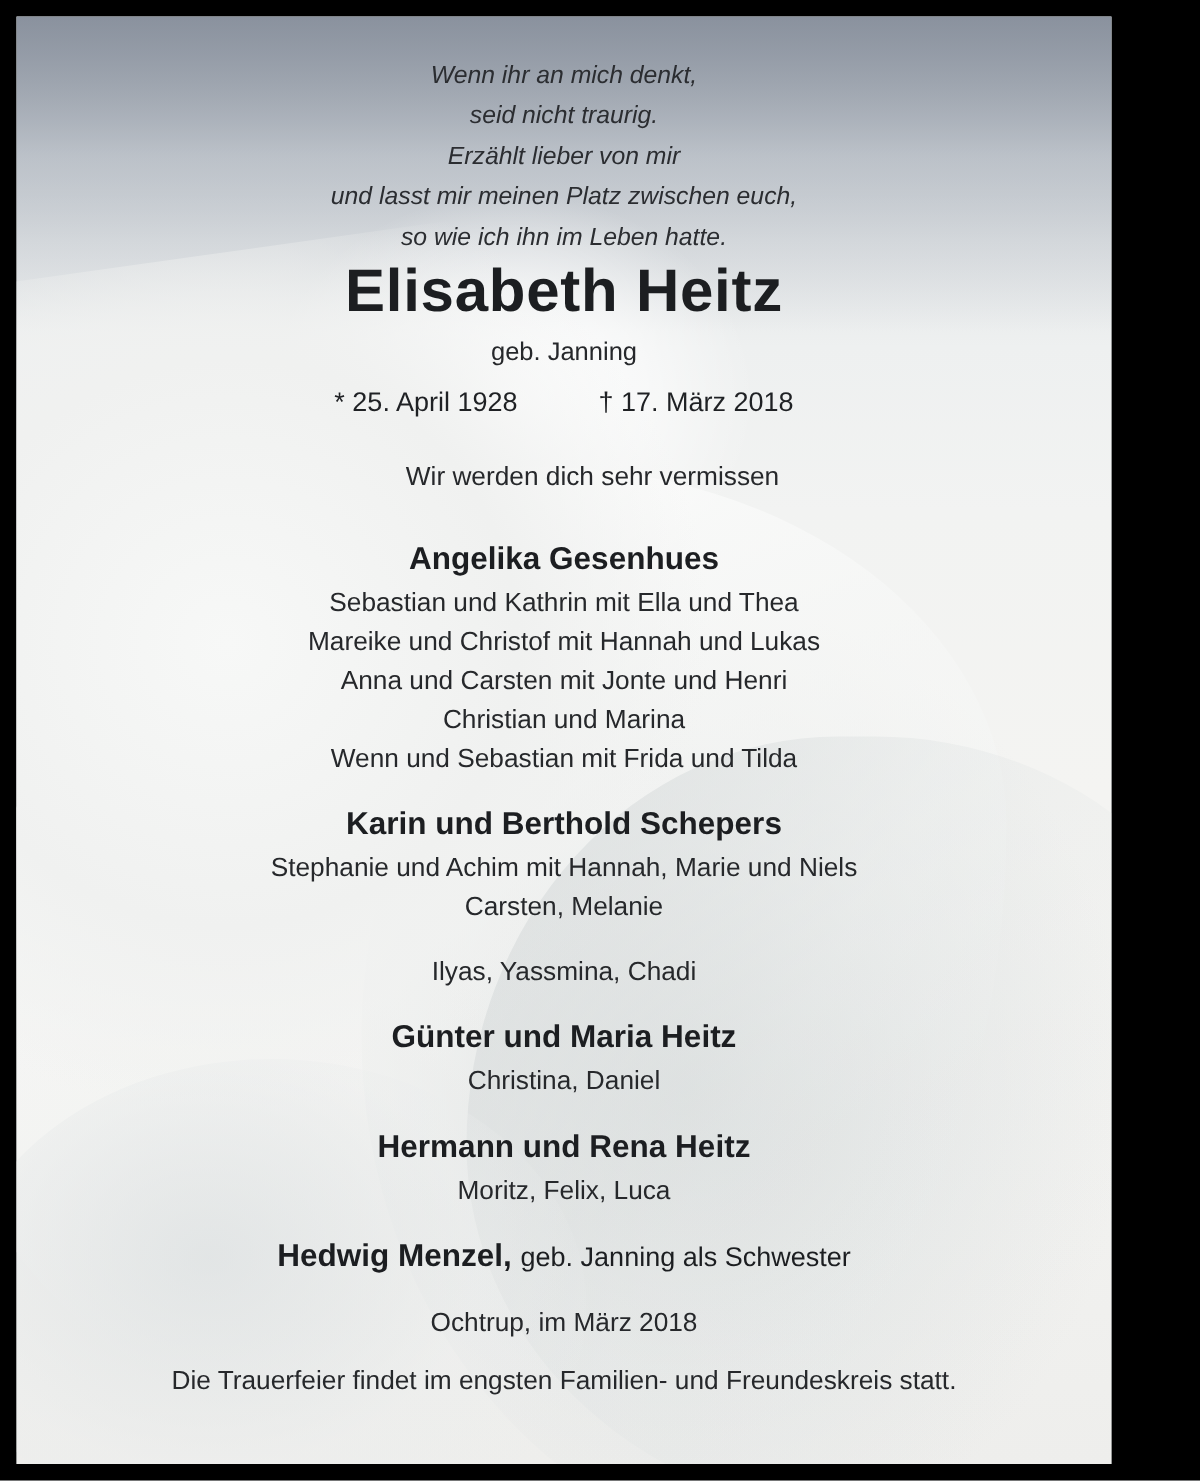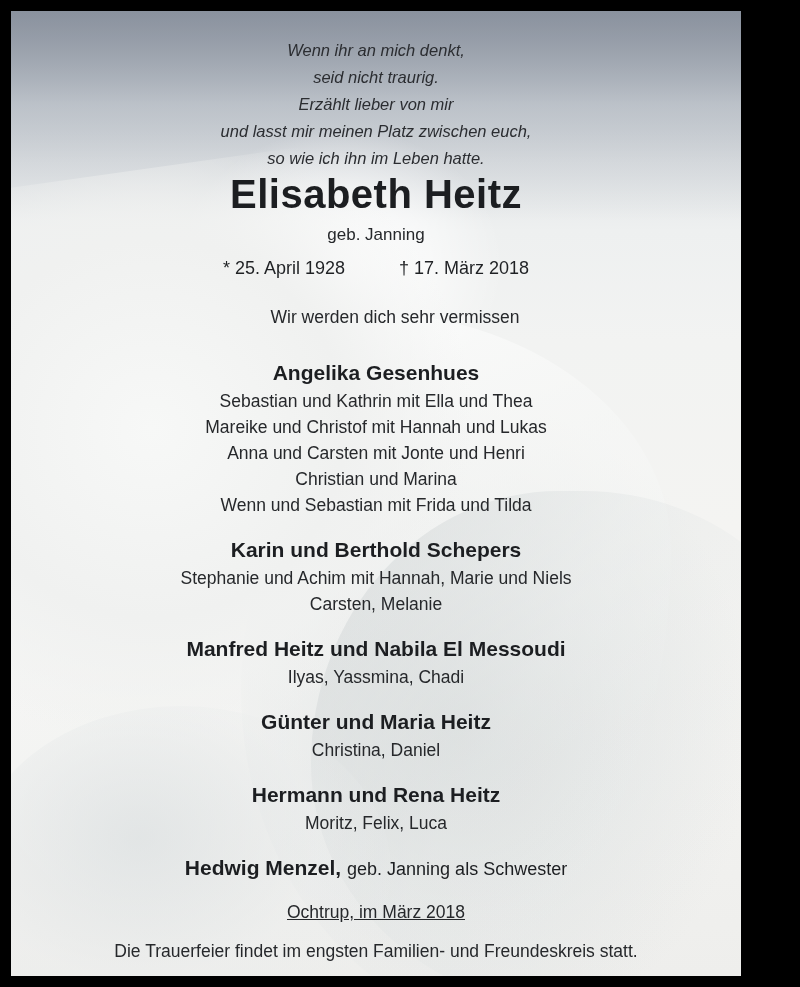--- a/index.html
+++ b/index.html
@@ -157,21 +157,20 @@
   .fam-line {
     font-size: 17.5px;
     line-height: 26px;
     color: #26282b;
   }
 
   .place {
     margin-top: 18px;
     font-size: 17.5px;
     color: #26282b;
-    text-decoration: underline;
   }
   .note {
     margin-top: 18px;
     font-size: 17.5px;
     color: #26282b;
   }
 </style>
 </head>
 <body>
 
@@ -222,23 +221,20 @@
 
       <div class="fam">
         <div class="fam-head">
           <span>Karin und Berthold Schepers</span>
         </div>
         <div class="fam-line">Stephanie und Achim mit Hannah, Marie und Niels</div>
         <div class="fam-line">Carsten, Melanie</div>
       </div>
 
       <div class="fam">
-        <div class="fam-head">
-          <span>Manfred Heitz und Nabila El Messoudi</span>
-        </div>
         <div class="fam-line">Ilyas, Yassmina, Chadi</div>
       </div>
 
       <div class="fam">
         <div class="fam-head">
           <span>Günter und Maria Heitz</span>
         </div>
         <div class="fam-line">Christina, Daniel</div>
       </div>
 

